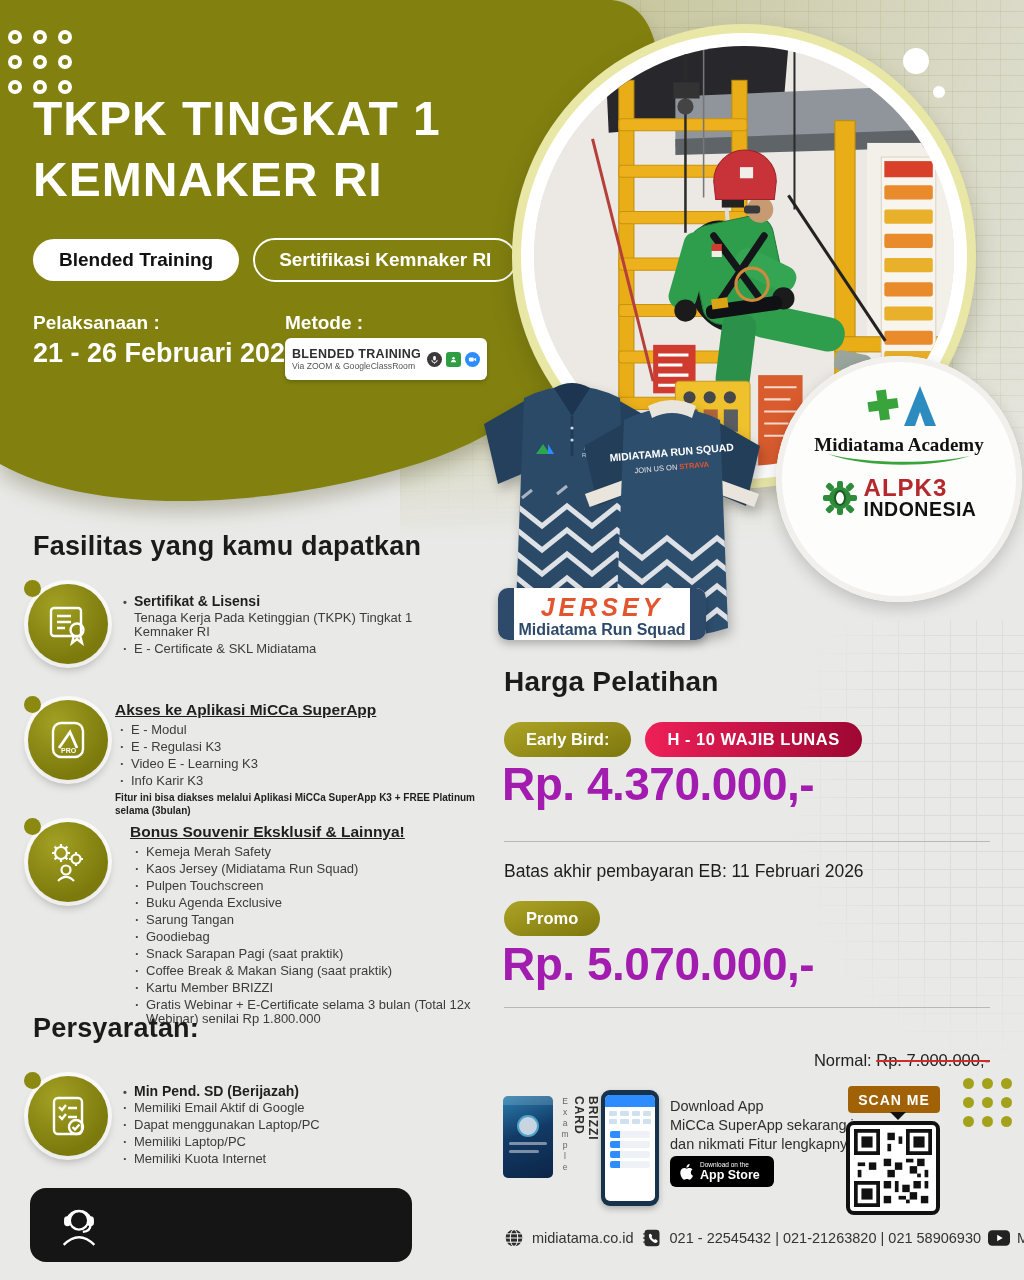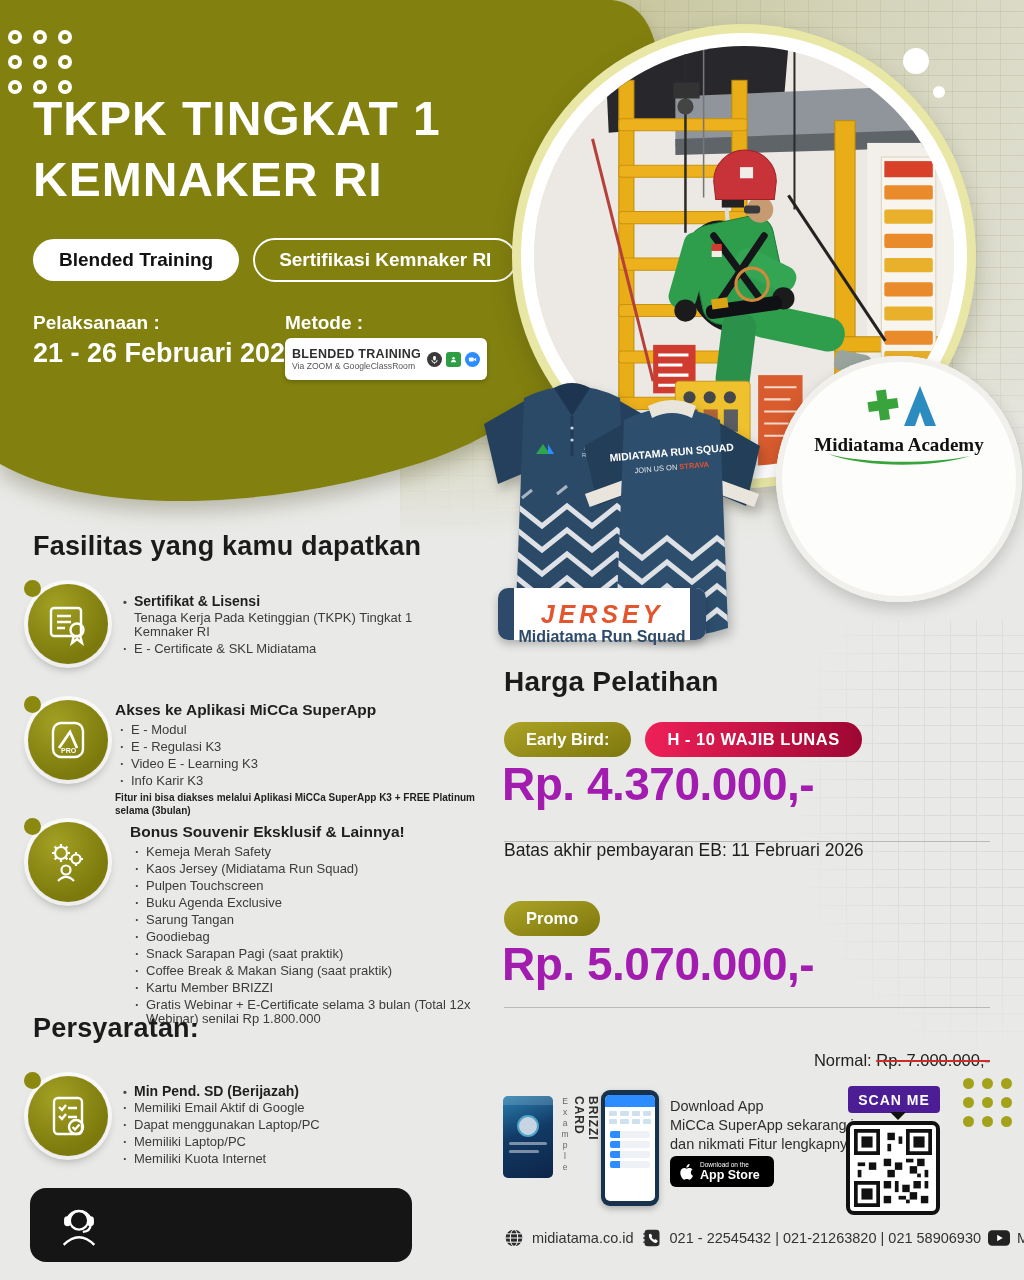--- a/index.html
+++ b/index.html
@@ -83,41 +83,41 @@
   .mid-swoosh { margin-top:-4px; }
   .alpk3-row { display:flex; align-items:center; gap:6px; margin-top:8px; }
   .alpk3-texts { line-height:1; }
   .alpk3-top { color:#b5282d; font-weight:800; font-size:24px; letter-spacing:1px; }
   .alpk3-bottom { color:#111; font-weight:800; font-size:19.5px; letter-spacing:.5px; }
 
   
   svg.jerseys { position:absolute; left:462px; top:358px; z-index:4;
     filter: drop-shadow(3px 6px 6px rgba(0,0,0,.25)); }
   .jersey-label { left:498px; top:588px; width:208px; height:52px; z-index:6; background:#fff;
-    border-radius:10px; box-shadow:0 4px 8px rgba(0,0,0,.25); text-align:center; padding-top:12px; }
+    border-radius:10px; box-shadow:0 4px 8px rgba(0,0,0,.25); text-align:center; padding-top:5px; }
   .jersey-label::before, .jersey-label::after { content:""; position:absolute; top:0; width:16px;
     height:100%; background:#2d4a6b; }
   .jersey-label::before { left:0; border-radius:10px 0 0 10px; }
   .jersey-label::after { right:0; border-radius:0 10px 10px 0; }
   .jl1 { color:#e2552f; font-weight:800; font-style:italic; font-size:25px; letter-spacing:4px; }
   .jl2 { color:#2d4a6b; font-weight:600; font-size:16px; margin-top:-1px; }
 
   
   .sec-heading { color:#1b1b1b; font-size:27px; font-weight:800; z-index:2; letter-spacing:.2px; }
   .h-fasilitas { left:33px; top:531px; }
   .h-persyaratan { left:33px; top:1013px; }
 
   .fitem-icon { width:80px; height:80px; border-radius:50%; z-index:2;
     background:radial-gradient(circle at 35% 28%, #a2a023, #7c7a0c 70%);
     box-shadow:0 0 0 4px rgba(255,255,255,.75), 0 5px 10px rgba(0,0,0,.28);
     display:flex; align-items:center; justify-content:center; }
   .fitem-icon .fdot { position:absolute; left:-4px; top:-4px; width:17px; height:17px;
     border-radius:50%; background:#8b890f; }
   .ftext { z-index:2; color:#3c3c3c; font-size:13px; line-height:14px; }
-  .ftext .fh { font-size:15.5px; font-weight:800; color:#1f1f1f; line-height:1.25; }
+  .ftext .fh { font-size:15.5px; font-weight:800; color:#1f1f1f; line-height:1.25;text-decoration:underline; }
   .flist { list-style:none; margin-top:4px; }
   .flist li { position:relative; margin-left:16px; margin-top:3px; }
   .flist li::before { content:"·"; position:absolute; left:-11px; top:0; font-weight:800; color:#444; }
   .flist li.big-dot { font-weight:800; color:#1f1f1f; font-size:14px; }
   .flist li.big-dot::before { content:"•"; font-size:11px; top:1px; }
   .flist li.no-dot::before { content:none; }
   .fnote { font-weight:800; color:#1f1f1f; font-size:10px; line-height:1.22; margin-top:4px; }
 
   .contact-box { left:30px; top:1188px; width:382px; height:74px; background:#151515;
     border-radius:16px; z-index:2; display:flex; align-items:center; padding-left:26px; }
@@ -127,21 +127,21 @@
   .pill { border-radius:22px; color:#fff; font-size:16.5px; font-weight:600; padding:8px 22px;
     display:inline-block; }
   .pill.olive { background:linear-gradient(160deg,#aca325,#7d770d); }
   .pill.red { background:linear-gradient(90deg,#ee2058,#9e0733); font-weight:700; letter-spacing:.5px; }
   .pills-row { left:504px; top:722px; z-index:2; display:flex; gap:14px; align-items:center; }
   .price { color:#a21caf; font-size:46px; font-weight:800; letter-spacing:-.5px; z-index:2; }
   .price1 { left:502px; top:757px; }
   .price2 { left:502px; top:937px; }
   .divider { height:1px; background:#b9b9b9; width:486px; left:504px; z-index:2; }
   .d1 { top:841px; } .d2 { top:1007px; }
-  .deadline { left:504px; top:840px; font-size:17.5px; color:#1d1d1d; z-index:2; }
+  .deadline { left:504px; top:861px; font-size:17.5px; color:#1d1d1d; z-index:2; }
   .promo-pill { left:504px; top:901px; z-index:2; }
   .normal-line { left:504px; top:1019px; width:486px; text-align:right; font-size:16.5px;
     color:#222; z-index:2;margin-top:32px; }
   .normal-strike { text-decoration:line-through; text-decoration-color:#cf2b2b;
     text-decoration-thickness:2px; }
 
   
   .brizzi-card { left:503px; top:1096px; width:50px; height:82px; border-radius:5px; z-index:2;
     background:linear-gradient(160deg,#2a7fb0 0%, #123a66 45%, #0c2547 100%); overflow:hidden; }
   .brizzi-card .bc-top { height:9px; background:rgba(255,255,255,.15); }
@@ -159,21 +159,21 @@
   .phone .ph-head { height:12px; background:#2d8cff; }
   .phone .ph-grid { display:grid; grid-template-columns:repeat(4,1fr); grid-gap:3px; padding:4px; }
   .phone .ph-grid i { height:5px; background:#cfe0ef; border-radius:1px; }
   .phone .ph-row { height:7px; margin:3px 5px 0; background:#eef2f6; border-radius:2px;
     border-left:10px solid #2d8cff; }
   .dl-text { left:670px; top:1097px; z-index:2; font-size:14.5px; color:#2e2e2e; line-height:1.32; }
   .appstore { left:670px; top:1156px; width:104px; height:31px; background:#000; border-radius:6px;
     z-index:2; display:flex; align-items:center; padding:0 8px; gap:6px; color:#fff; }
   .as-small { font-size:6.5px; line-height:1.1; }
   .as-big { font-size:12.5px; font-weight:700; line-height:1.05; }
-  .scanme { left:848px; top:1086px; width:92px; height:27px; background:#4c1d95; color:#fff;
+  .scanme { left:848px; top:1086px; width:92px; height:27px; background:#a16207; color:#fff;
     border-radius:4px; z-index:2; font-weight:800; font-size:14px; letter-spacing:1px;
     display:flex; align-items:center; justify-content:center; }
   .scanme::after { content:""; position:absolute; left:42px; bottom:-7px; border:8px solid transparent;
     border-top-color:#111; border-bottom:none; }
   .qr { left:846px; top:1121px; width:94px; height:94px; background:#fff; border:4px solid #111;
     border-radius:8px; z-index:2; padding:4px; }
 
   
   .footer { left:503px; top:1227px; z-index:2; display:flex; align-items:center; gap:7px;
     font-size:14.5px; color:#333; white-space:nowrap; }
@@ -392,20 +392,40 @@
 
 <div class="abs logo-badge">
   <svg class="mid-glyph" width="78" height="52" viewBox="0 0 78 52">
     <path d="M18 8 h10 v10 h10 v10 h-10 v10 h-10 v-10 h-10 v-10 h10 Z" fill="#3aa43c" transform="rotate(-8 23 23)"></path>
     <path d="M44 44 L60 4 L76 44 h-11 l-5 -14 -5 14 Z" fill="#2d8cbf"></path>
   </svg>
   <div class="mid-name">Midiatama Academy</div>
   <svg class="mid-swoosh" width="150" height="16" viewBox="0 0 150 16">
     <path d="M4 2 C40 16 110 16 146 4 C110 12 40 12 4 2 Z" fill="#3aa43c"></path>
   </svg>
+  <div class="alpk3-row">
+    <svg width="36" height="36" viewBox="0 0 36 36">
+      <g fill="#2e8b3a">
+        <rect x="15" y="1" width="6" height="8" rx="2"></rect>
+          <rect x="15" y="27" width="6" height="8" rx="2"></rect>
+        <rect x="1" y="15" width="8" height="6" rx="2"></rect>
+          <rect x="27" y="15" width="8" height="6" rx="2"></rect>
+        <rect x="4" y="4" width="8" height="6" rx="2" transform="rotate(45 8 7)"></rect>
+        <rect x="24" y="4" width="8" height="6" rx="2" transform="rotate(-45 28 7)"></rect>
+        <rect x="4" y="26" width="8" height="6" rx="2" transform="rotate(-45 8 29)"></rect>
+        <rect x="24" y="26" width="8" height="6" rx="2" transform="rotate(45 28 29)"></rect>
+        <circle cx="18" cy="18" r="11"></circle>
+      </g>
+      <ellipse cx="18" cy="18" rx="5" ry="7" fill="#fdfdfc" stroke="#1d5c26" stroke-width="2"></ellipse>
+    </svg>
+    <div class="alpk3-texts">
+      <div class="alpk3-top">ALPK3</div>
+      <div class="alpk3-bottom">INDONESIA</div>
+    </div>
+  </div>
 </div>
 
 <h2 class="abs sec-heading h-fasilitas">Fasilitas yang kamu dapatkan</h2>
 
 <div class="abs fitem-icon" style="left:28px;top:584px">
   <span class="fdot"></span>
   <svg width="44" height="44" viewBox="0 0 44 44" fill="none" stroke="#fff" stroke-width="2.4">
     <rect x="5" y="6" width="30" height="28" rx="3"></rect>
     <path d="M11 14 h14 M11 20 h14 M11 26 h8"></path>
     <circle cx="31" cy="28" r="6.5"></circle>

